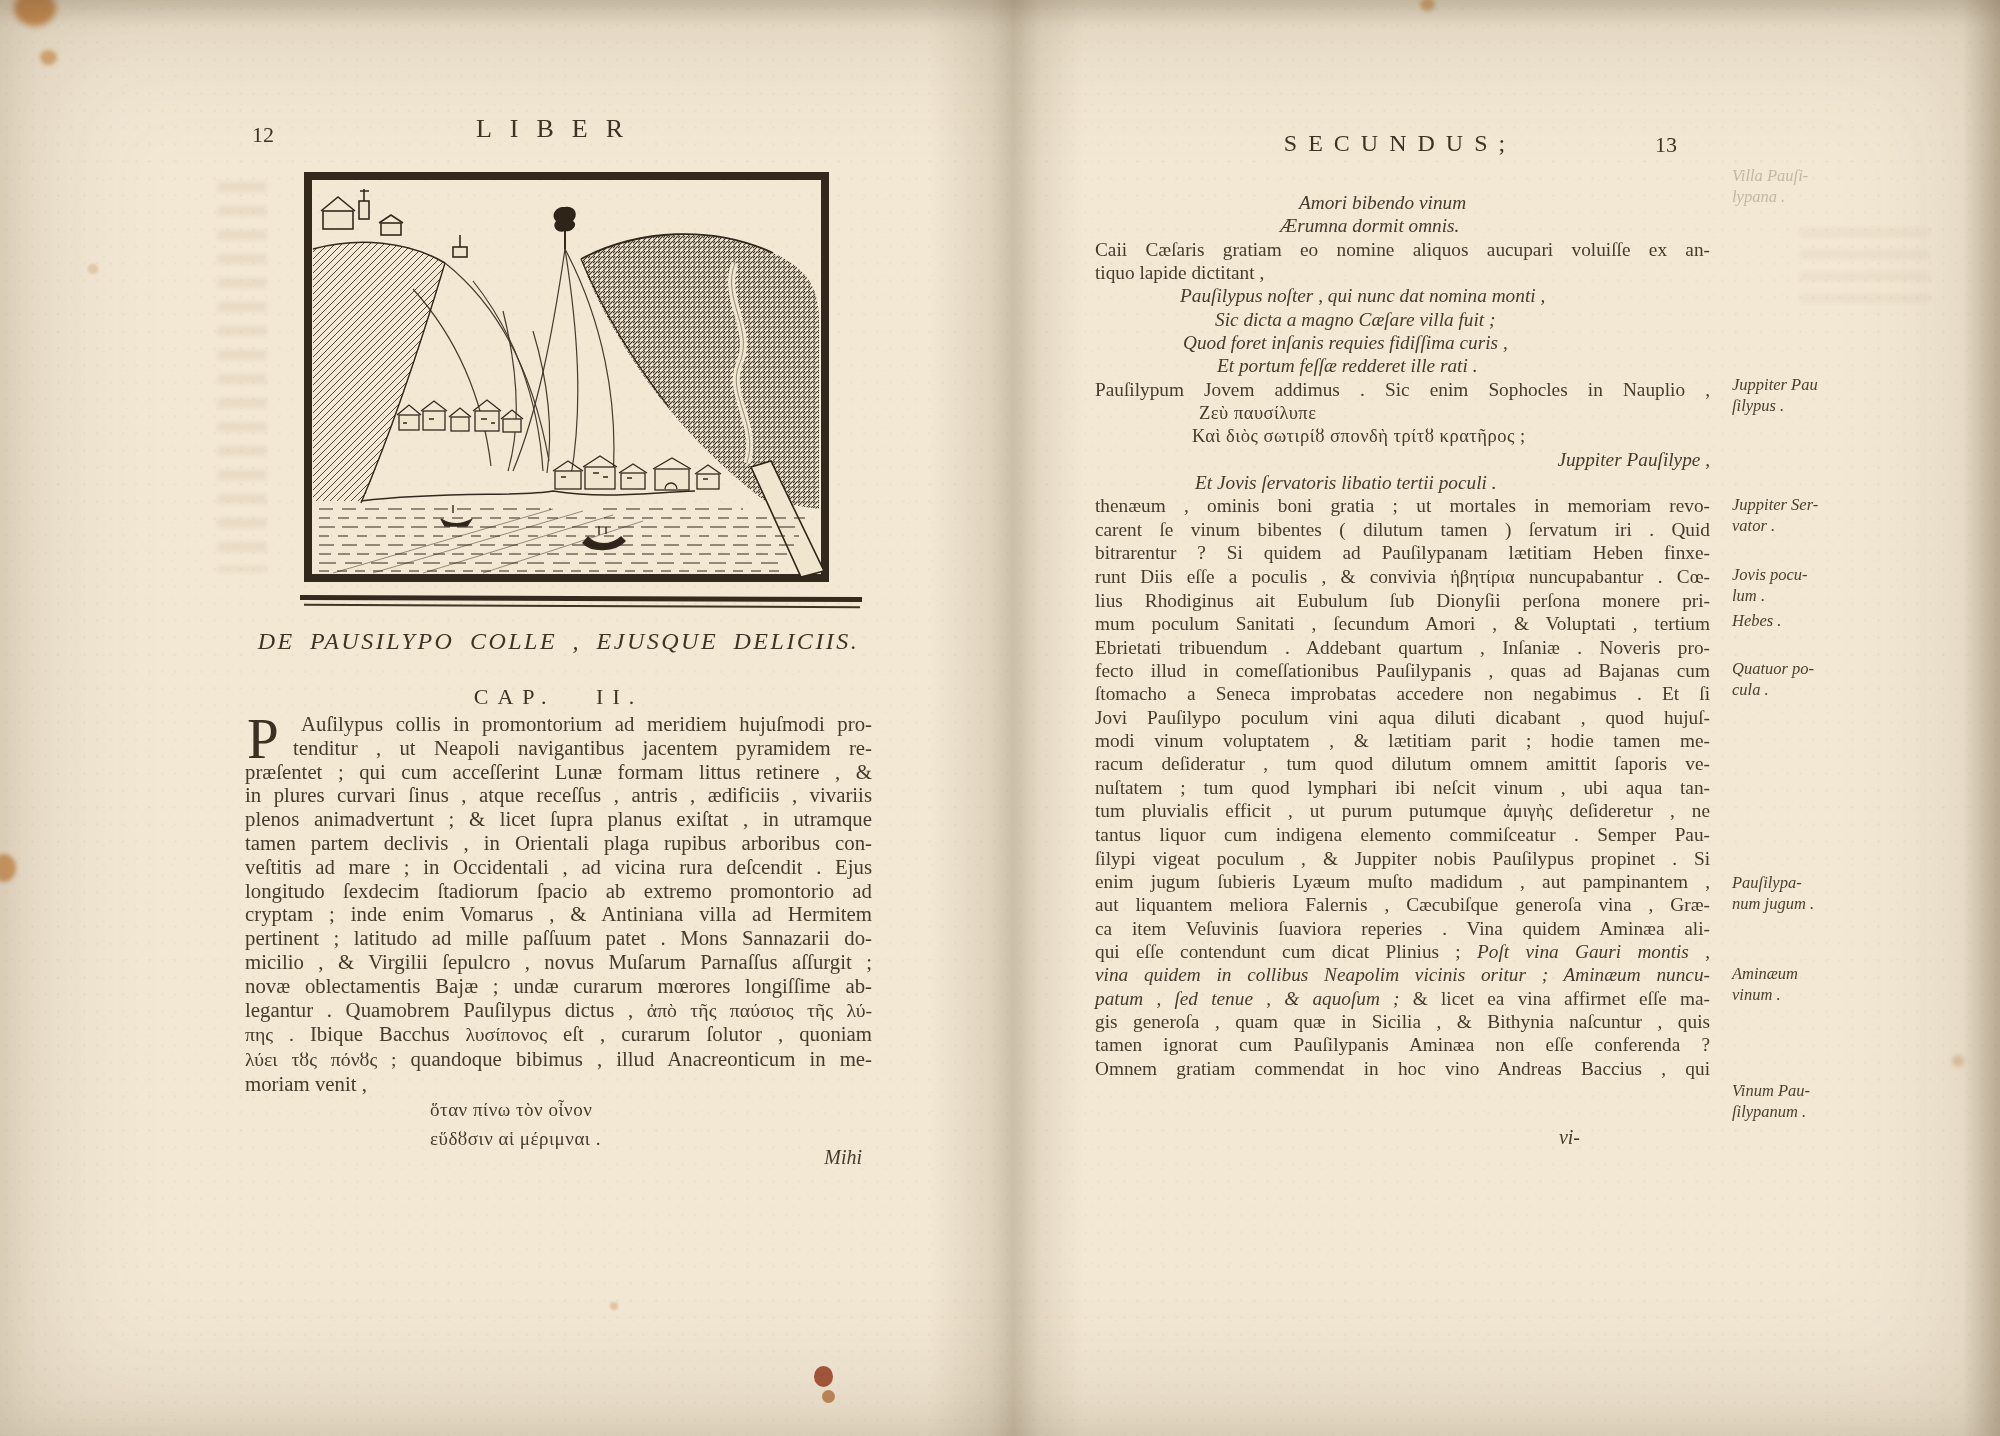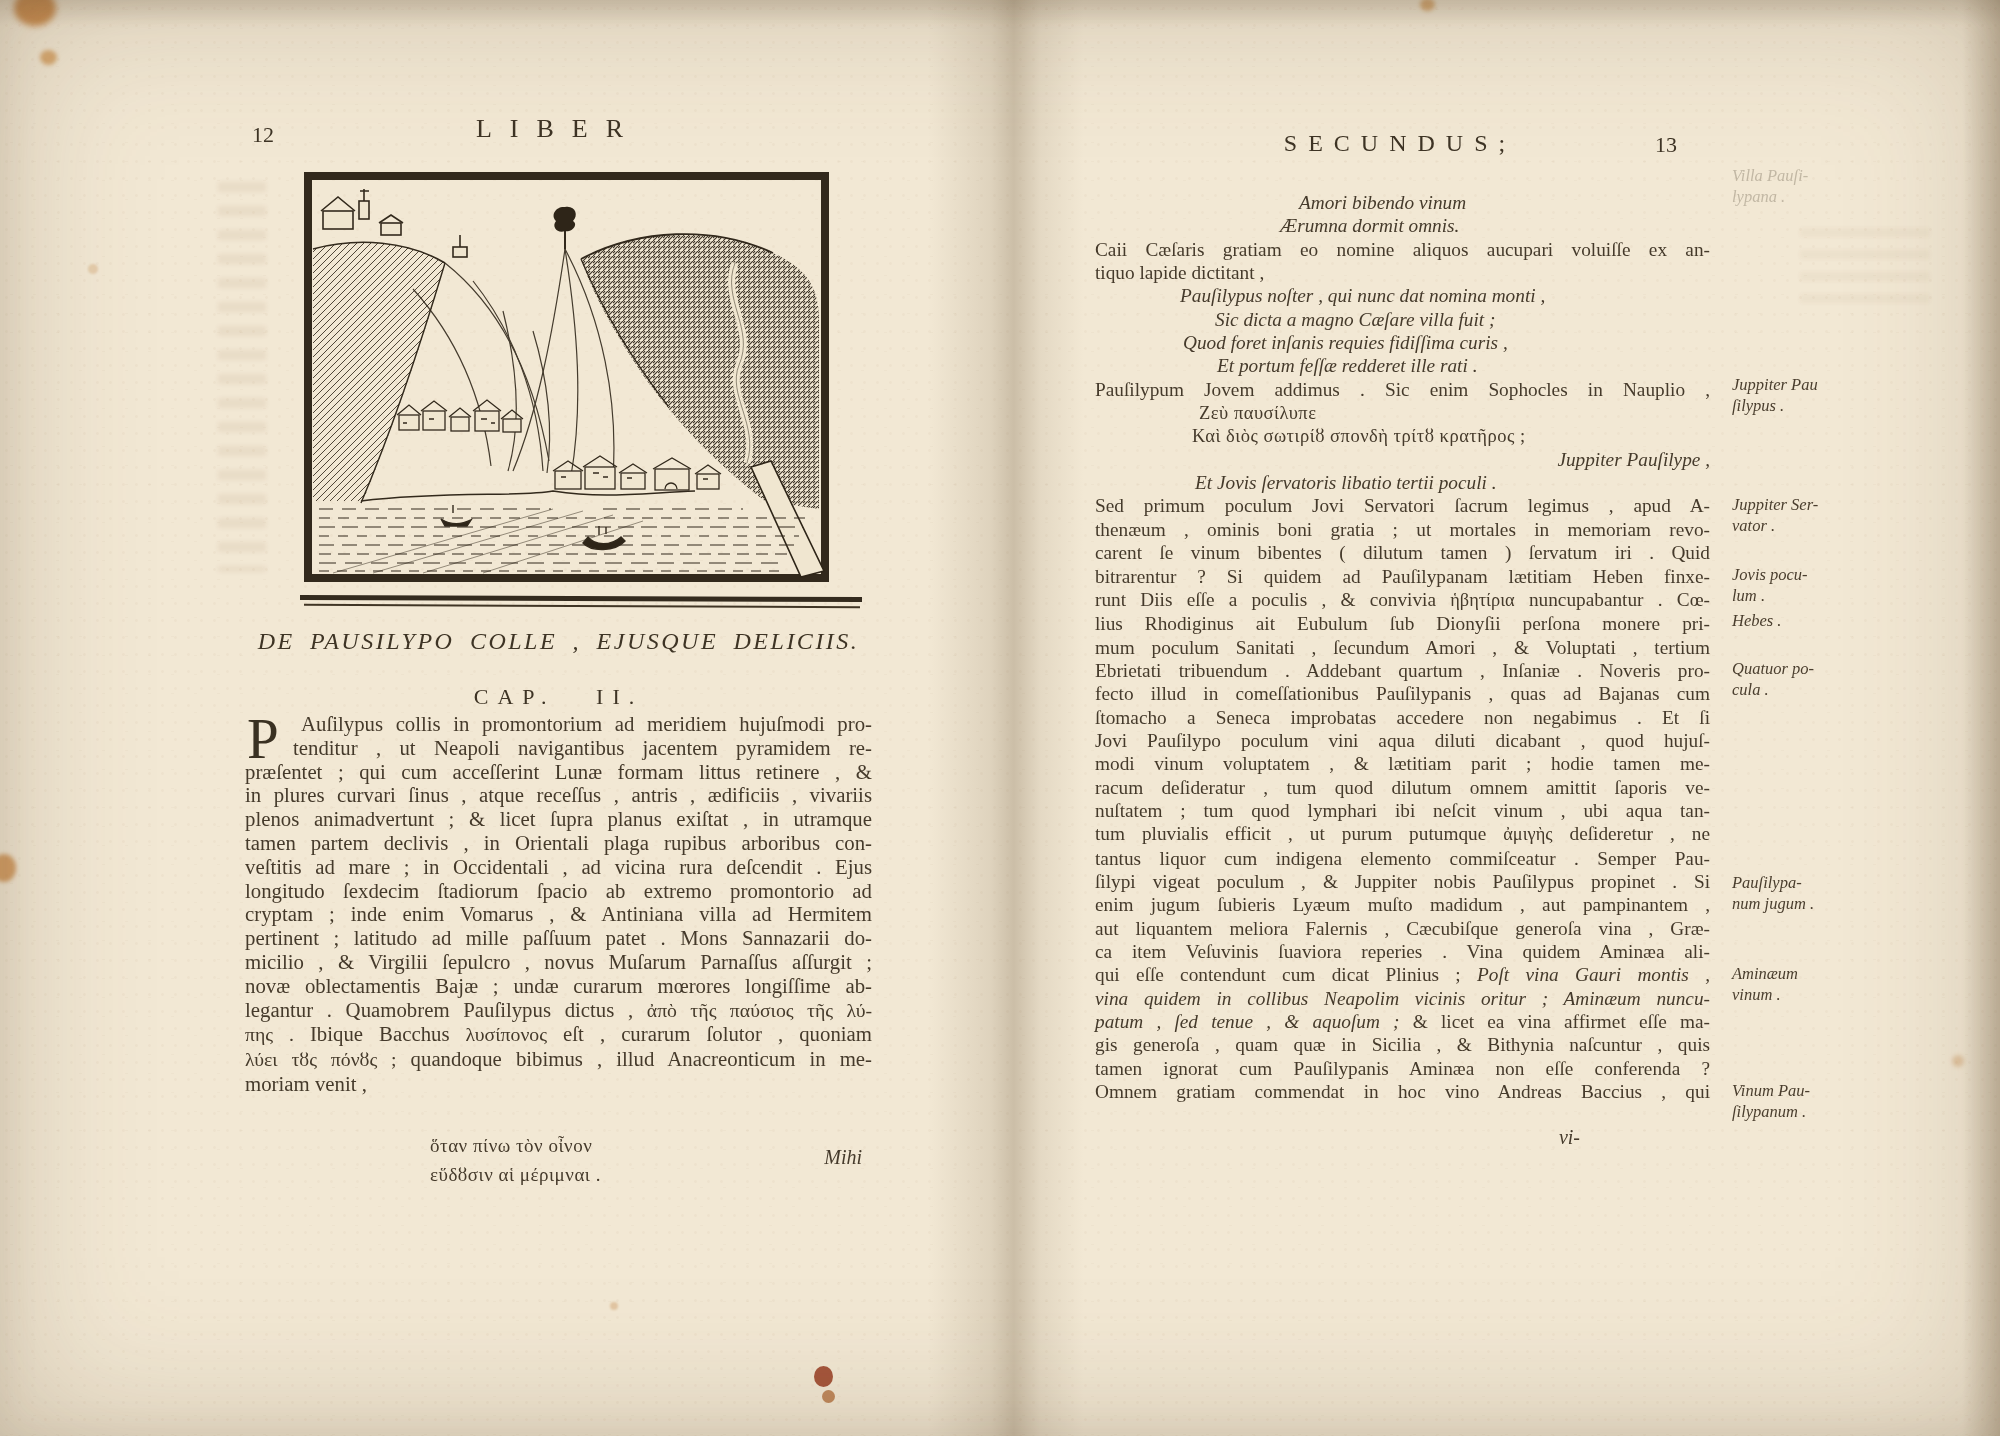--- a/index.html
+++ b/index.html
@@ -26,21 +26,21 @@
   .cap{font-size:22px;letter-spacing:9px;word-spacing:26px;text-align:center;color:#3e3425;}
   
   .body-left{width:627px;font-size:20.8px;line-height:23.8px;}
   .body-right{width:615px;font-size:19.3px;line-height:23.35px;}
   .tl{white-space:nowrap;}
   .tl.j{white-space:normal;text-align:justify;text-align-last:justify;}
   .i{font-style:italic;}
   .g{font-size:.96em;letter-spacing:.5px;}
   .g2{font-size:.95em;}
   .dropcap{font-size:57px;line-height:46px;color:#3a3122;}
-  .greekverse{font-size:19px;line-height:28.5px;letter-spacing:.5px;margin-top:36px;}
+  .greekverse{font-size:19px;line-height:28.5px;letter-spacing:.5px;}
   .catch{font-style:italic;font-size:20px;color:#453a2b;}
   
   .mnote{position:absolute;left:0;width:230px;font-style:italic;font-size:16.5px;line-height:21px;color:#4a3e2e;}
   .mnote.ghost{color:rgba(115,104,86,.38);filter:blur(.6px);}
   
   .spot{position:absolute;border-radius:50%;pointer-events:none;}
   .bleed{position:absolute;pointer-events:none;filter:blur(2px);opacity:.8;}
   .vignette{position:absolute;inset:0;pointer-events:none;
     box-shadow:inset 0 0 150px rgba(96,74,46,.26), inset 0 0 40px rgba(96,74,46,.10);}
   .gutter{position:absolute;top:0;height:1436px;pointer-events:none;
@@ -209,21 +209,20 @@
       <div class="tl"><span>tiquo lapide dictitant ,</span></div>
       <div class="tl i" style="padding-left: 85px;"><span>Pauſilypus noſter , qui nunc dat nomina monti ,</span></div>
       <div class="tl i" style="padding-left: 120px;"><span>Sic dicta a magno Cæſare villa fuit ;</span></div>
       <div class="tl i" style="padding-left: 88px;"><span>Quod foret inſanis requies fidiſſima curis ,</span></div>
       <div class="tl i" style="padding-left: 122px;"><span>Et portum feſſæ redderet ille rati .</span></div>
       <div class="tl j"><span>Pauſilypum Jovem addimus . Sic enim Sophocles in Nauplio ,</span></div>
       <div class="tl g" style="padding-left: 104px;"><span>Ζεὺ παυσίλυπε</span></div>
       <div class="tl g" style="padding-left: 97px;"><span>Καὶ διὸς σωτιρίȣ σπονδὴ τρίτȣ κρατῆρος ;</span></div>
       <div class="tl i" style="padding-left: 110px; text-align: right;"><span>Juppiter Pauſilype ,</span></div>
       <div class="tl i" style="padding-left: 100px;"><span>Et Jovis ſervatoris libatio tertii poculi .</span></div>
-      <div class="tl j"><span>Sed primum poculum Jovi Servatori ſacrum legimus , apud A-</span></div>
       <div class="tl j"><span>thenæum , ominis boni gratia ; ut mortales in memoriam revo-</span></div>
       <div class="tl j"><span>carent ſe vinum bibentes ( dilutum tamen ) ſervatum iri . Quid</span></div>
       <div class="tl j"><span>bitrarentur ? Si quidem ad Pauſilypanam lætitiam Heben finxe-</span></div>
       <div class="tl j"><span>runt Diis eſſe a poculis , &amp; convivia </span><span class="g2">ἡβητίρια</span><span> nuncupabantur . Cœ-</span></div>
       <div class="tl j"><span>lius Rhodiginus ait Eubulum ſub Dionyſii perſona monere pri-</span></div>
       <div class="tl j"><span>mum poculum Sanitati , ſecundum Amori , &amp; Voluptati , tertium</span></div>
       <div class="tl j"><span>Ebrietati tribuendum . Addebant quartum , Inſaniæ . Noveris pro-</span></div>
       <div class="tl j"><span>fecto illud in comeſſationibus Pauſilypanis , quas ad Bajanas cum</span></div>
       <div class="tl j"><span>ſtomacho a Seneca improbatas accedere non negabimus . Et ſi</span></div>
       <div class="tl j"><span>Jovi Pauſilypo poculum vini aqua diluti dicabant , quod hujuſ-</span></div>

